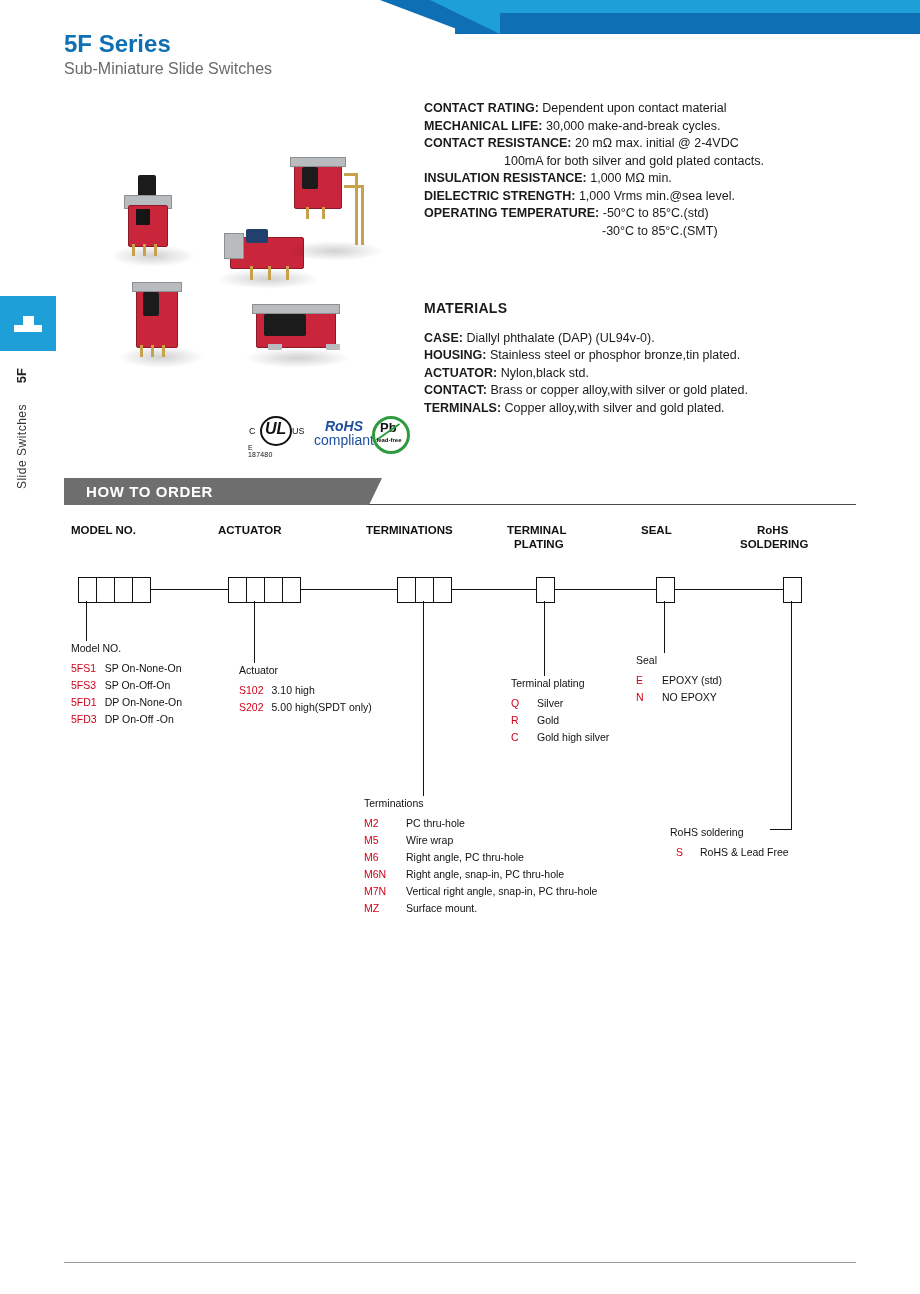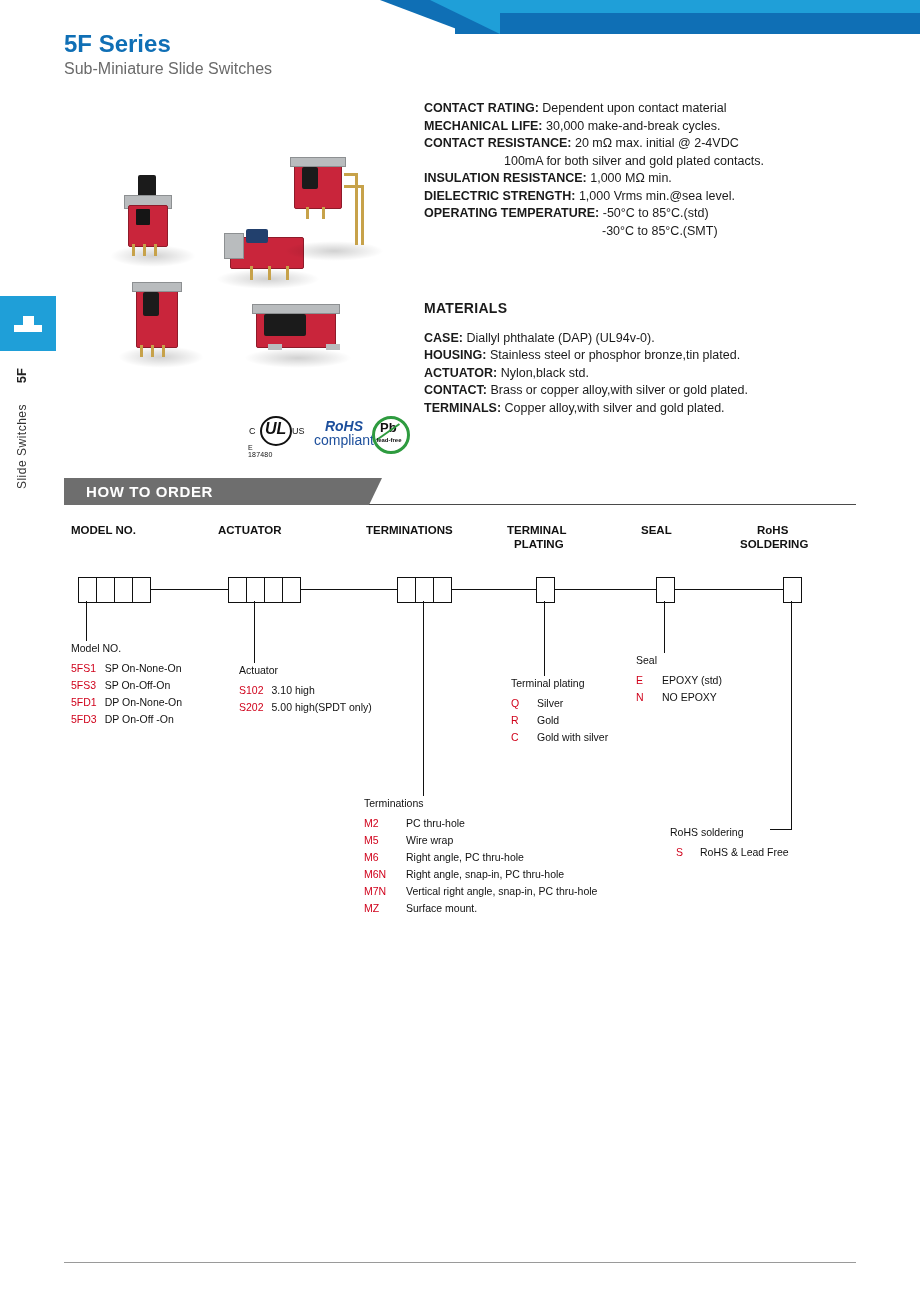--- a/index.html
+++ b/index.html
@@ -346,21 +346,21 @@
         <tr>
           <td class="code" style="width:18px;">Q</td>
         <td>Silver</td>
         </tr>
     <tr>
           <td class="code">R</td>
         <td>Gold</td>
         </tr>
     <tr>
           <td class="code">C</td>
-        <td>Gold with silver</td>
+        <td>Gold high silver</td>
         </tr>
   </tbody>
     </table>
 </div>
 
 <div class="opt" style="left:636px;top:652px;">
   <div class="lbl">Seal</div>
   <table>
     <tbody>
         <tr>

